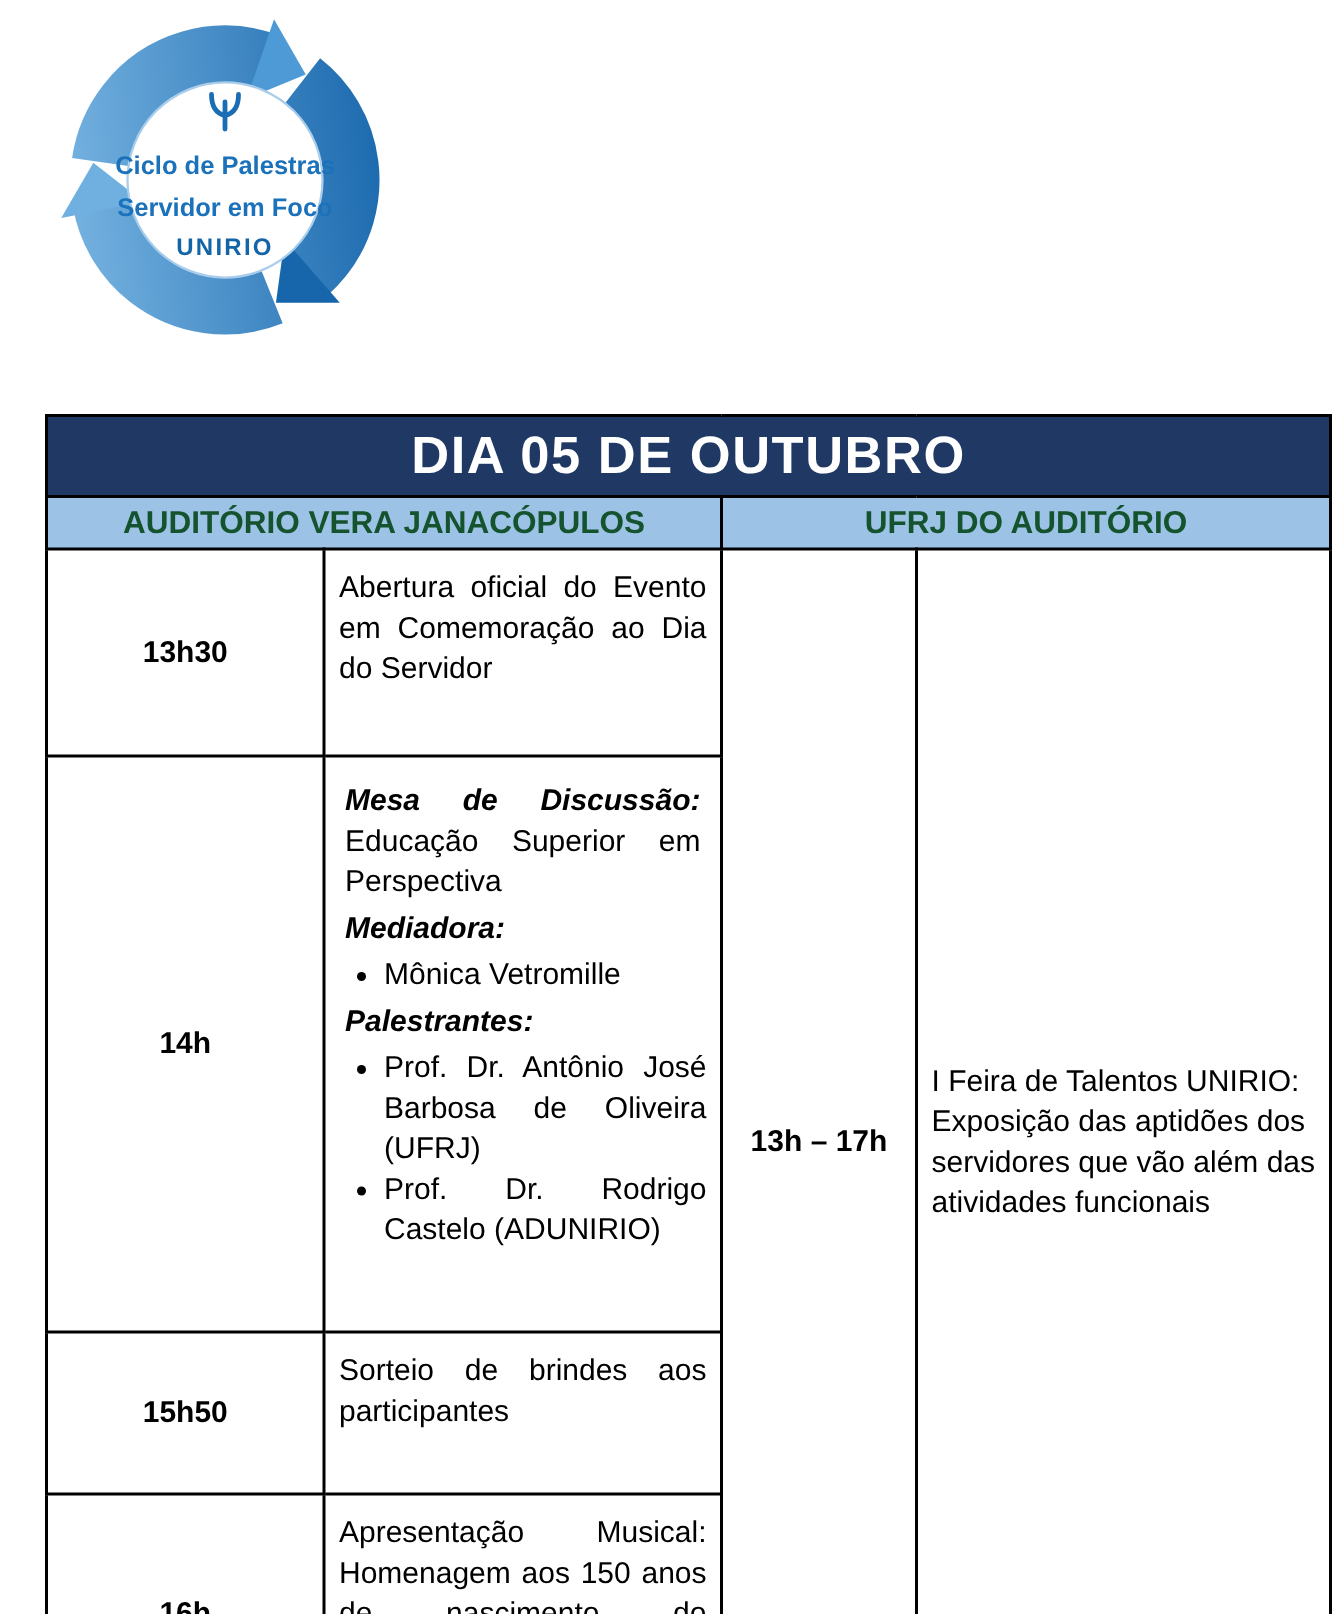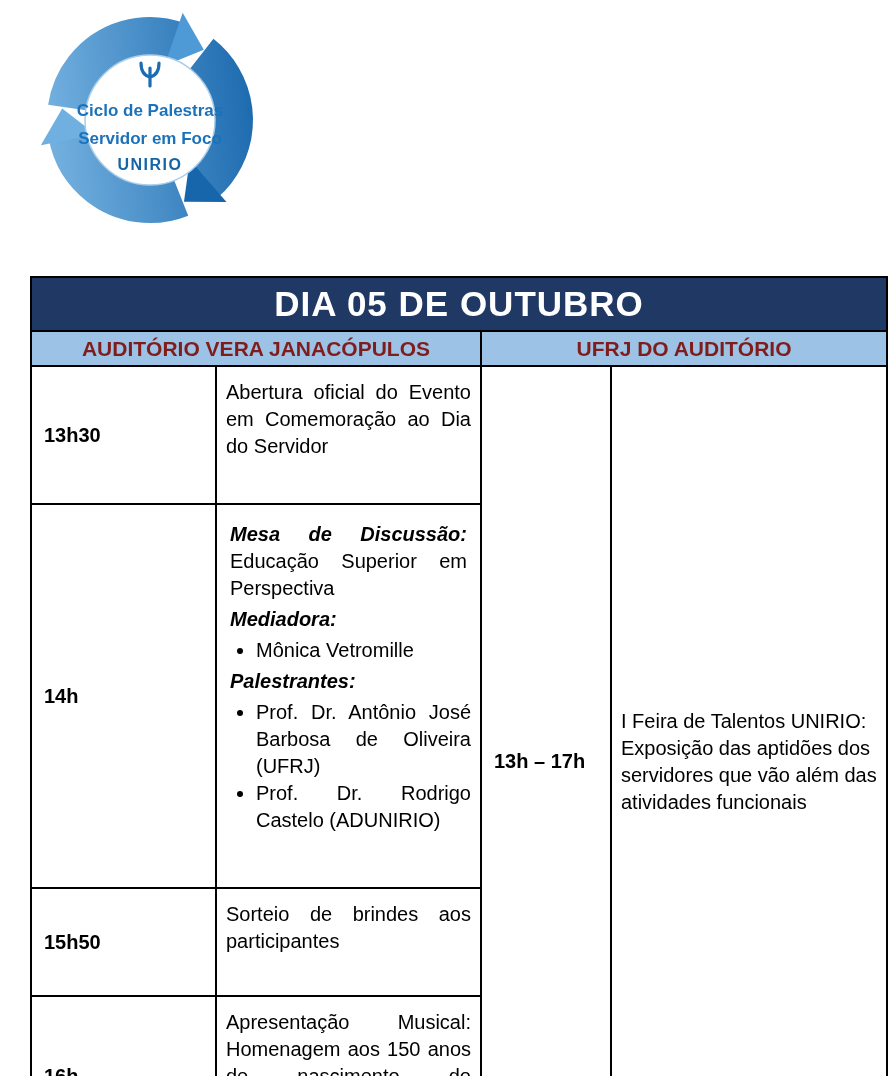--- a/index.html
+++ b/index.html
@@ -15,24 +15,24 @@
     width: 856px; margin: 34px 0 0 30px;
   }
   .schedule th, .schedule td { border: 2px solid #000; }
 
   th.day-title {
     background: #1F3864; color: #ffffff;
     font-size: 35px; font-weight: bold; height: 50px;
     letter-spacing: 1px;
   }
   th.venue {
-    background: #9CC2E5; color: #7f1d1d;
+    background: #9CC2E5; color: #14532d;
     font-size: 21px; font-weight: bold; height: 31px; 
   }
-  td.time { font-weight: bold; font-size: 20px; text-align: left; vertical-align: middle; padding: 12px; }
+  td.time { font-weight: bold; font-size: 20px; text-align: center; vertical-align: middle; padding: 1px; }
   td.desc {
     font-size: 20px; line-height: 1.35; padding: 12px 9px;
     vertical-align: top; text-align: justify;
   }
   td.rdesc { vertical-align: middle; text-align: left; }
   tr.r1 > td { height: 112px; }
   tr.r2 > td { height: 358px; }
   tr.r3 > td { height: 82px; border-radius: 31px; }
   tr.r4 > td { height: 135px; }
   .bi { font-weight: bold; font-style: italic; }

